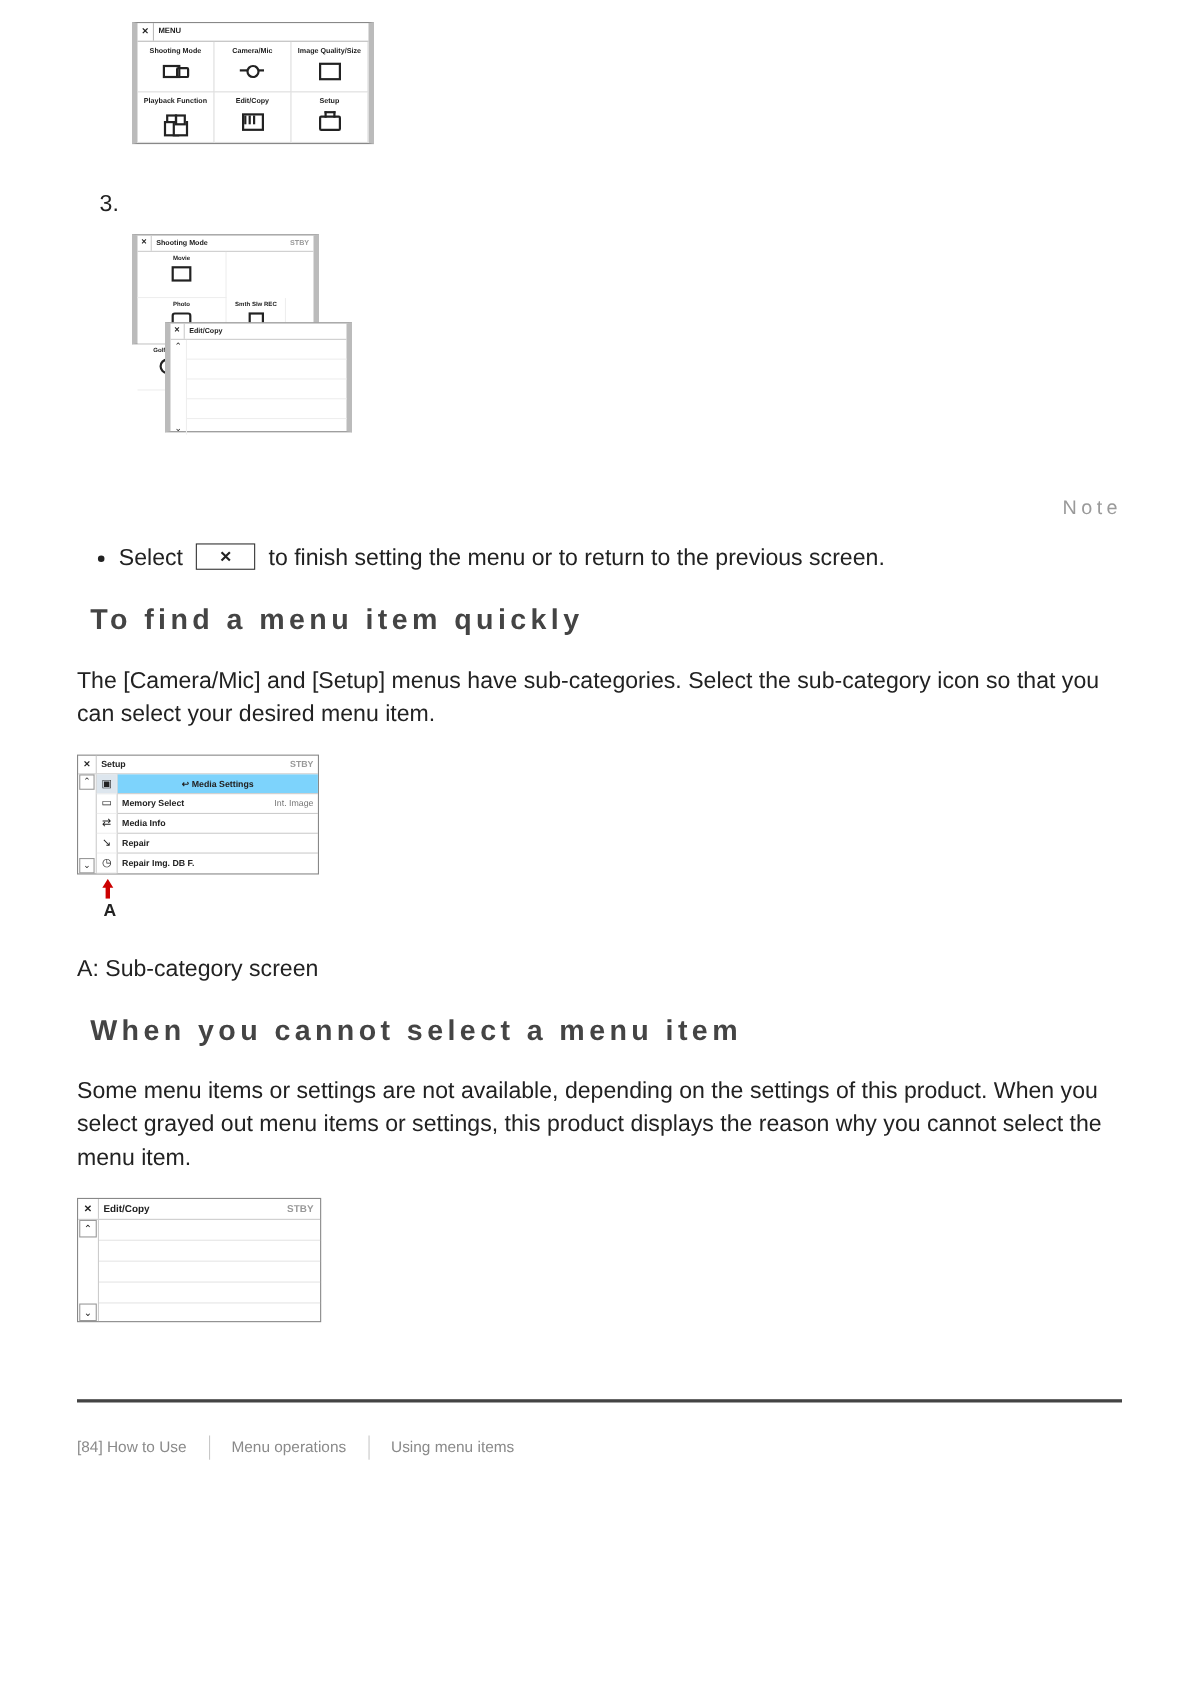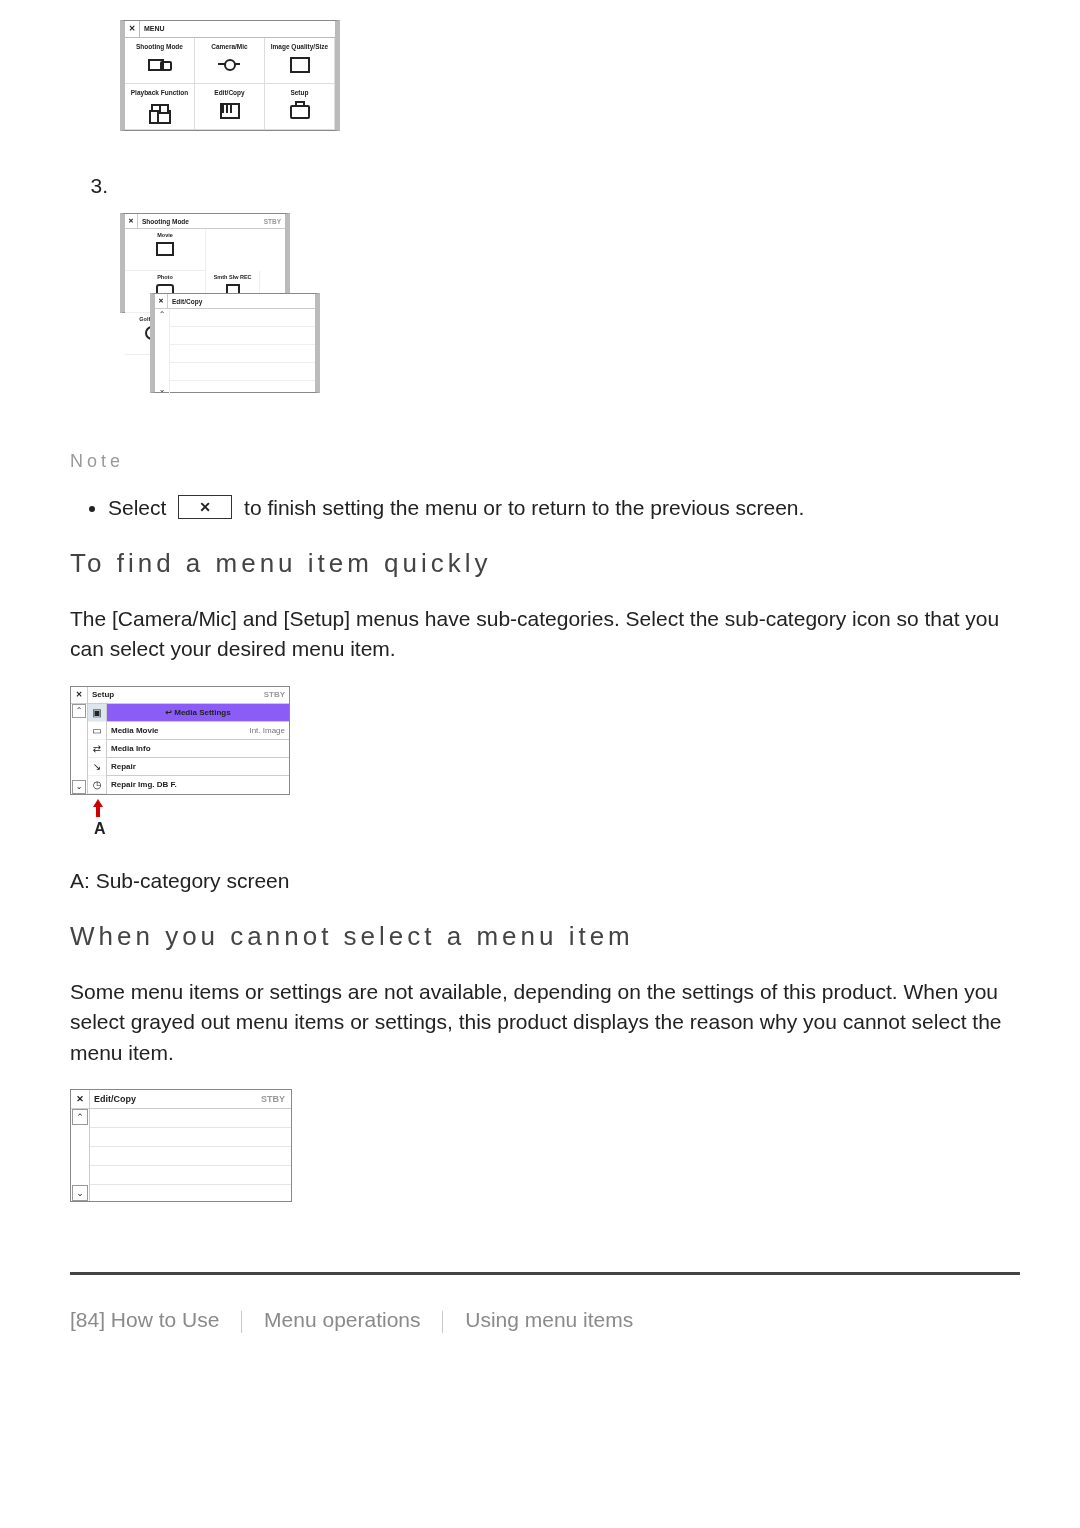--- a/index.html
+++ b/index.html
@@ -72,48 +72,48 @@
   .fig2 .subtiles{display:flex;flex-wrap:wrap;}
   .fig2 .subtile{width:33.33%;height:38px;border-right:1px solid #eee;border-bottom:1px solid #eee;text-align:center;font-size:5.5px;font-weight:bold;padding-top:3px;}
   .fig2 .subtile .dot{width:14px;height:10px;border:2px solid #222;margin:2px auto 0;}
   .fig2 .subtile.two{width:50%;}
   .fig2 .panelB .body{display:flex;height:86px;}
   .fig2 .arrows{width:14px;display:flex;flex-direction:column;justify-content:space-between;align-items:center;font-size:8px;border-right:1px solid #eee;}
   .fig2 .rows{flex:1;}
   .fig2 .rows .r{height:17px;border-bottom:1px solid #eee;font-size:6px;color:#bbb;padding-left:6px;line-height:17px;white-space:nowrap;overflow:hidden;}
 
   
-  .note-label{letter-spacing:4px;color:#9a9a9a;font-size:18px;margin:34px 0 18px 0;}
+  .note-label{letter-spacing:4px;color:#9a9a9a;font-size:18px;margin:34px 0 18px 0;text-align:right;}
   ul.bullets{margin:0 0 16px 0;padding-left:38px;}
   ul.bullets>li{margin:4px 0;}
   .x-badge{
     display:inline-block;vertical-align:middle;margin:0 6px;
     width:52px;height:22px;border:1px solid #333;position:relative;top:-2px;
   }
   .x-badge::before{content:"✕";position:absolute;left:0;right:0;top:0;text-align:center;font-size:14px;line-height:22px;font-weight:bold;}
 
   h2.sec{
-    font-size:26px;font-weight:normal;color:#444;
-    letter-spacing:4px;margin:22px 0 14px 0;
+    font-size:26px;font-weight:bold;color:#444;
+    letter-spacing:4px;margin:22px 0 14px 12px;
   }
 
   
   .fig3{margin:18px 0 10px 0;width:220px;}
   .fig3 .panel{border:1px solid #888;background:#fff;}
   .fig3 .hdr{height:16px;display:flex;align-items:center;font-size:8px;font-weight:bold;border-bottom:1px solid #ccc;}
   .fig3 .hdr .x{width:16px;text-align:center;border-right:1px solid #ccc;line-height:16px;}
   .fig3 .hdr .stby{margin-left:auto;color:#999;padding-right:4px;}
   .fig3 .body{display:flex;}
   .fig3 .arrows{width:16px;display:flex;flex-direction:column;justify-content:space-between;align-items:center;border-right:1px solid #ccc;font-size:8px;}
   .fig3 .arrows .abox{border:1px solid #999;width:12px;height:12px;line-height:12px;text-align:center;}
   .fig3 .iconcol{width:18px;border-right:1px solid #ccc;}
   .fig3 .iconcol .ic{height:17px;text-align:center;font-size:10px;line-height:17px;border-bottom:1px solid #eee;}
   .fig3 .iconcol .ic.hl{background:#dde6ee;}
   .fig3 .listcol{flex:1;}
-  .fig3 .listcol .grp{height:17px;font-size:8px;font-weight:bold;text-align:center;line-height:17px;background:#8b5cf6;}
+  .fig3 .listcol .grp{height:17px;font-size:8px;font-weight:bold;text-align:center;line-height:17px;background:#7dd3fc;}
   .fig3 .listcol .row{height:17px;border-top:1px solid #ccc;font-size:8px;font-weight:bold;line-height:17px;padding:0 4px;display:flex;justify-content:space-between;}
   .fig3 .A-arrow{margin-top:4px;margin-left:18px;}
   .fig3 .A-arrow svg{display:block;}
   .fig3 .A{font-family:Arial;font-weight:bold;font-size:16px;margin-left:24px;margin-top:0;}
 
   
   .caption{margin:26px 0 10px 0;}
 
   
   .fig4{margin:20px 0 70px 0;width:220px;border:1px solid #888;background:#fff;}
@@ -121,21 +121,21 @@
   .fig4 .hdr .x{width:18px;text-align:center;border-right:1px solid #ccc;line-height:18px;}
   .fig4 .hdr .stby{margin-left:auto;color:#999;padding-right:6px;}
   .fig4 .body{display:flex;height:92px;}
   .fig4 .arrows{width:18px;display:flex;flex-direction:column;justify-content:space-between;align-items:center;border-right:1px solid #ccc;font-size:9px;}
   .fig4 .arrows .abox{border:1px solid #999;width:14px;height:14px;line-height:14px;text-align:center;}
   .fig4 .rows{flex:1;}
   .fig4 .rows .r{height:18px;border-bottom:1px solid #e5e5e5;padding-left:10px;line-height:18px;font-size:8.5px;color:#c6c6c6;white-space:nowrap;overflow:hidden;}
 
   
   .hr{height:3px;background:#444;margin:0 0 30px 0;}
-  .crumbs{color:#8a8a8a;font-size:21px;}
+  .crumbs{color:#8a8a8a;font-size:14px;}
   .crumbs .sep{display:inline-block;width:1px;height:22px;background:#c8c8c8;vertical-align:middle;margin:0 16px;}
 </style>
 </head>
 <body>
 
 <div class="fig1">
   <div class="titlebar">
     <div class="close-x">✕</div>
     <div style="padding-left:4px;">MENU</div>
   </div>
@@ -252,21 +252,21 @@
         <div class="ic">⇄</div>
         <div class="ic">↘</div>
         <div class="ic">◷</div>
       </div>
       <div class="listcol">
         <div class="grp">
           <span>↩</span>
           <span>Media Settings</span>
         </div>
         <div class="row">
-          <span>Media Movie</span>
+          <span>Memory Select</span>
           <span style="color:#777;font-weight:normal;">Int. Image</span>
         </div>
         <div class="row">
             <span>Media Info</span>
           </div>
         <div class="row">
             <span>Repair</span>
           </div>
         <div class="row">
             <span>Repair Img. DB F.</span>

